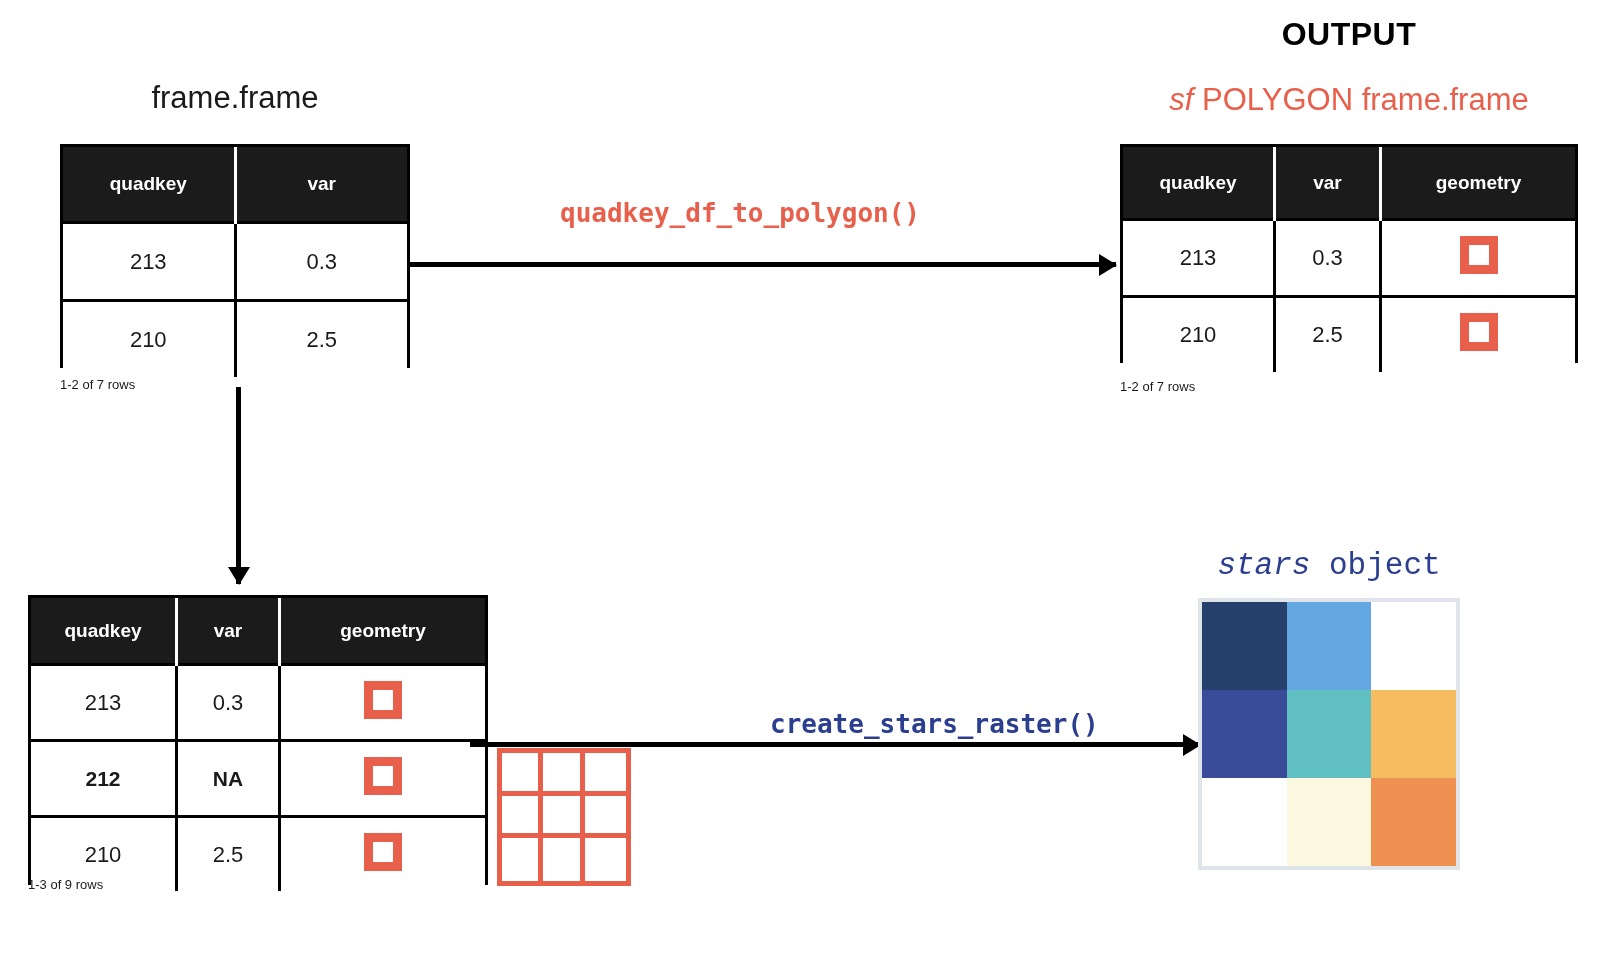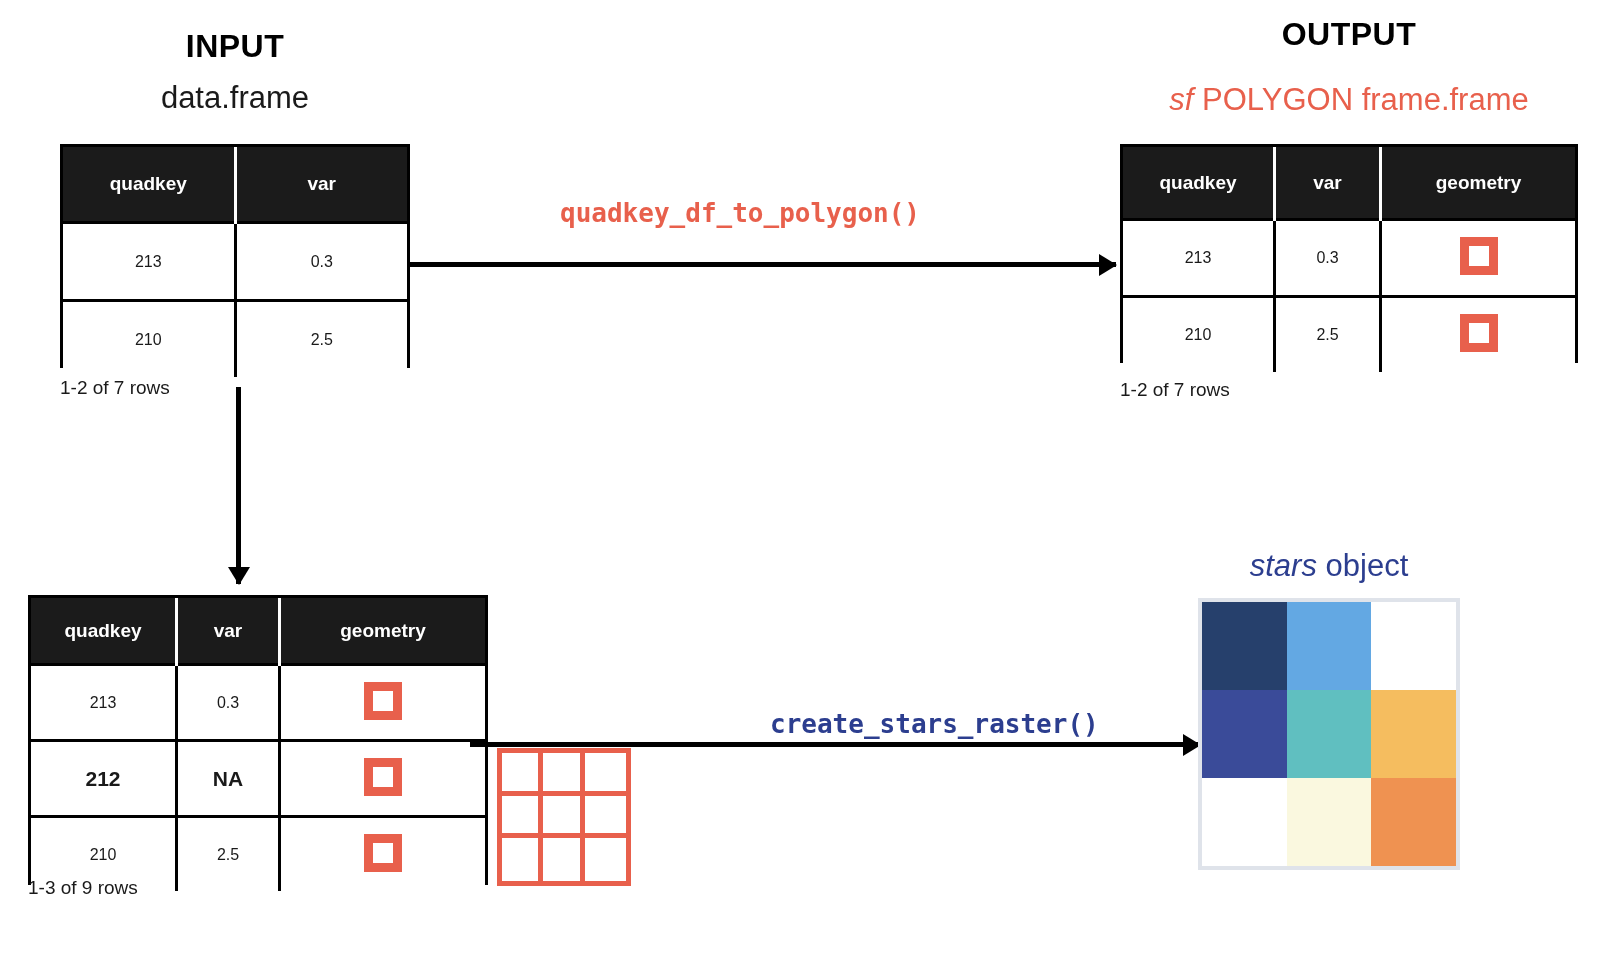--- a/index.html
+++ b/index.html
@@ -28,21 +28,21 @@
     color: #000000;
     white-space: nowrap;
   }
   .subtitle {
     position: absolute;
     font-size: 31px;
     color: #1a1a1a;
     white-space: nowrap;
   }
   .subtitle.accent { color: #e8604c; }
-  .subtitle.navy  { color: #2c3e8f; }
+  .subtitle.navy  { color: #2c3e8f; font-family: Liberation Mono, monospace; }
   .subtitle .ital { font-style: italic; }
 
   
   .df-table {
     position: absolute;
     border: 3px solid #000000;
     border-collapse: collapse;
     background: #84cc16;
     box-sizing: border-box;
   }
@@ -58,21 +58,21 @@
     font-size: 19px;
     font-weight: bold;
     text-align: center;
     border-right: 3px solid #ffffff;
     padding: 0;
   }
   .df-table th:last-child { border-right: none; }
   .df-table td {
     background: #ffffff;
     color: #1a1a1a;
-    font-size: 16px;
+    font-size: 22px;
     text-align: center;
     border-right: 3px solid #000000;
     border-top: 3px solid #000000;
     padding: 0;
     vertical-align: middle;
   }
   .df-table td:last-child { border-right: none; }
   .df-table td.bold { font-weight: bold; font-size: 21px; }
 
   
@@ -80,21 +80,21 @@
     display: inline-block;
     width: 38px;
     height: 38px;
     border: 9px solid #e8604c;
     box-sizing: border-box;
     background: #ffffff;
   }
 
   .rows-caption {
     position: absolute;
-    font-size: 19px;
+    font-size: 13px;
     color: #1a1a1a;
     white-space: nowrap;
   }
 
   
   .arrow-h {
     position: absolute;
     height: 5px;
     background: #000000;
   }
@@ -167,22 +167,21 @@
     box-sizing: border-box;
     background: #ffffff;
   }
   .raster .rcell { width: 100%; height: 100%; }
 </style>
 </head>
 <body>
 
 <div id="canvas">
 
-  <div class="title-bold" style="left:60px; top:28px; width:350px; text-align:center;">INPUT</div>
-  <div class="subtitle" style="left:60px; top:80px; width:350px; text-align:center;">data.frame</div>
+  <div class="subtitle" style="left:60px; top:80px; width:350px; text-align:center;">frame.frame</div>
 
   <div class="df-table" style="left:60px; top:144px; width:350px; height:224px;">
     <table>
       <thead>
         <tr>
           <th style="height:74px; width:50%;">quadkey</th>
           <th style="height:74px; width:50%;">var</th>
         </tr>
       </thead>
       <tbody>

